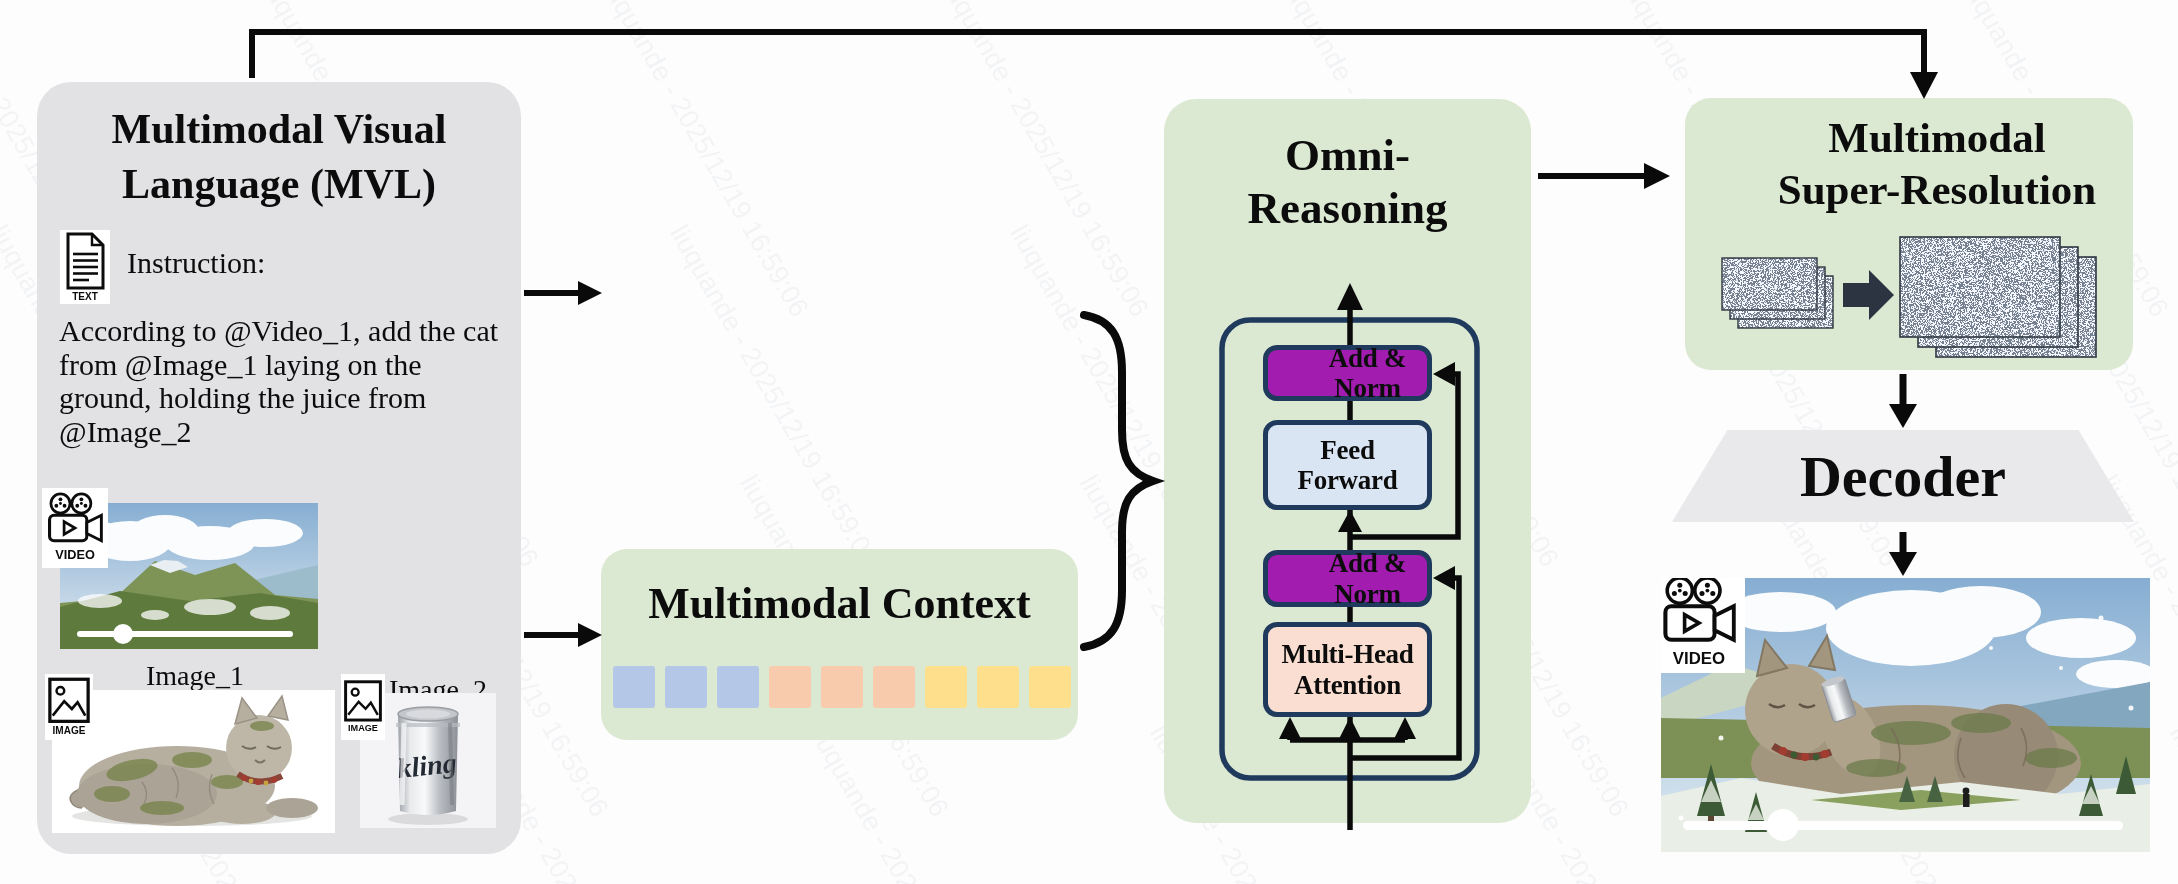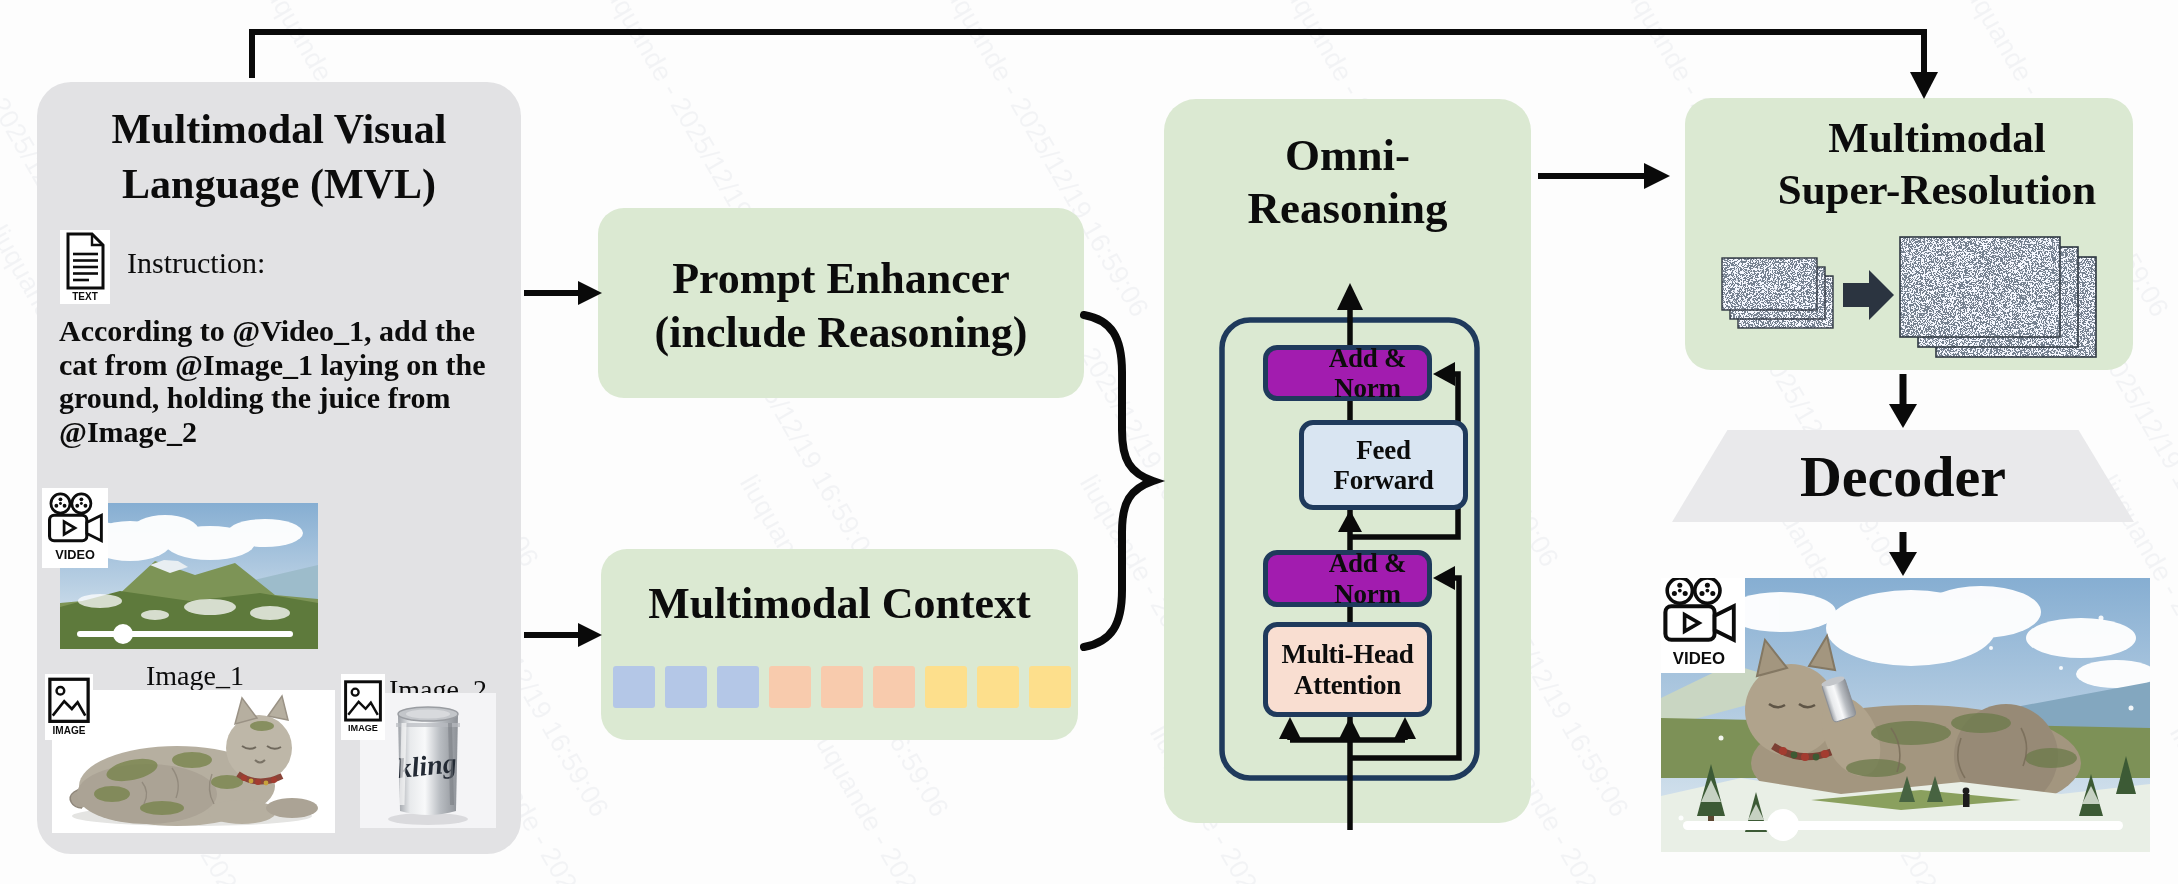--- a/index.html
+++ b/index.html
@@ -14,29 +14,29 @@
   .panel{position:absolute;z-index:1;box-sizing:border-box;}
   .gray-panel{background:#e2e2e4;border-radius:34px;}
   .green-panel{background:#dbe9d2;border-radius:26px;}
   .title{font-weight:bold;text-align:center;line-height:1.22;}
   .mvl-title{font-size:42px;line-height:1.3;}
   .big-title{font-size:44px;}
   .omni-title{font-size:45px;line-height:1.18;}
   .sr-title{font-size:43px;line-height:1.22;}
   .media-label{font-size:28px;text-align:center;}
   .instr-label{font-size:30px;}
-  .instr-text{font-size:30px;line-height:1.12;margin:0;font-weight:bold;}
+  .instr-text{font-size:30px;line-height:1.12;margin:0;}
   
   .chip{position:absolute;background:#ffffff;display:flex;align-items:center;justify-content:center;z-index:6;}
   
   .tblock{position:absolute;z-index:6;box-sizing:border-box;border:5px solid #1f3a5c;border-radius:14px;
           display:flex;align-items:center;justify-content:center;text-align:center;
           font-weight:bold;font-size:27px;line-height:1.12;letter-spacing:-0.3px;}
   .t-cream{background:#a21caf;padding-left:40px;}
-  .t-blue{background:#d9e5f2;margin-left:36px;}
+  .t-blue{background:#d9e5f2;}
   .t-pink{background:#f9ded1;}
   
   .token-row{position:absolute;display:flex;gap:10px;z-index:2;}
   .token{width:42px;height:42px;border-radius:3px;}
   
   .trapezoid{position:absolute;z-index:1;background:#e9e9eb;
              clip-path:polygon(12% 0,88% 0,100% 100%,0 100%);
              display:flex;align-items:center;justify-content:center;
              font-weight:bold;font-size:58px;}
   .connectors{position:absolute;left:0;top:0;z-index:5;pointer-events:none;}
@@ -247,26 +247,20 @@
         <path d="M90,30 L92,112" stroke="#74787e" stroke-width="4" opacity="0.5"></path>
       </svg>
     </div>
     <div class="chip" style="left:304px;top:592px;width:44px;height:66px;">
       <svg width="40" height="60">
           <use href="#icoImage"></use>
         </svg>
     </div>
   </div>
 
-  <div class="panel green-panel" style="left:598px;top:208px;width:486px;height:190px;">
-    <div class="abs title big-title" style="left:0;top:44px;width:486px;">
-      <div>Prompt Enhancer</div>
-      <div>(include Reasoning)</div>
-    </div>
-  </div>
 
   <div class="panel green-panel" style="left:601px;top:549px;width:477px;height:191px;">
     <div class="abs title big-title" style="left:0;top:28px;width:477px;">Multimodal Context</div>
     <div class="token-row" style="left:12px;top:117px;">
       <div class="token" style="background: rgb(180, 199, 231);"></div>
       <div class="token" style="background: rgb(180, 199, 231);"></div>
       <div class="token" style="background: rgb(180, 199, 231);"></div>
       <div class="token" style="background: rgb(248, 203, 173);"></div>
       <div class="token" style="background: rgb(248, 203, 173);"></div>
       <div class="token" style="background: rgb(248, 203, 173);"></div>

